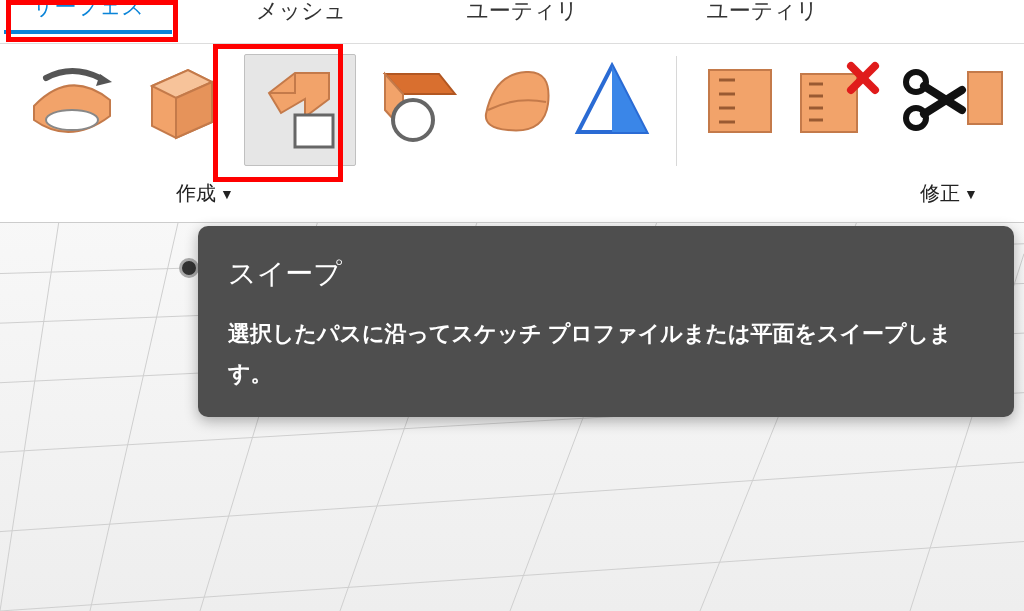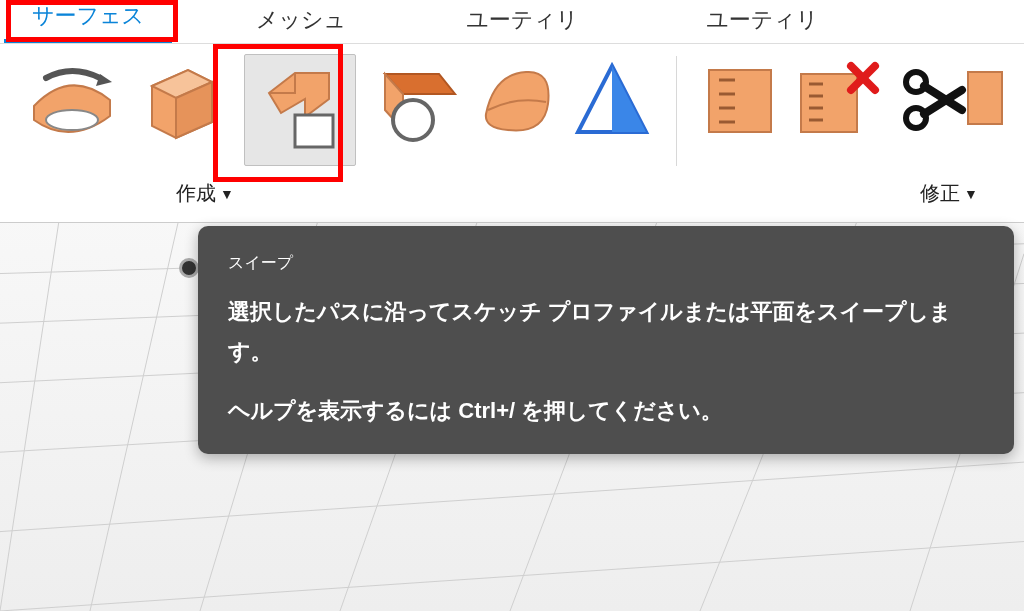--- a/index.html
+++ b/index.html
@@ -1,19 +1,19 @@
 <!DOCTYPE html>
 <html><head>
   <meta charset="utf-8">
   <style>
     * { margin: 0; padding: 0; box-sizing: border-box; }
     body { font-family: "Meiryo", "Yu Gothic", sans-serif; background: #fff; width: 1024px; height: 611px; overflow: hidden; position: relative; }
 
     
-    .tabbar { display: flex; align-items: flex-end; height: 44px; border-bottom: 1px solid #ddd; padding: 0 4px; gap: 4px; }
+    .tabbar { display: flex; align-items: flex-end; height: 44px; border-bottom: 1px solid #ddd; padding: 9px 4px; gap: 4px; }
     .tab { padding: 6px 28px 8px; font-size: 22px; color: #333; cursor: pointer; white-space: nowrap; }
     .tab.active { color: #0a84d8; border-bottom: 4px solid #0a84d8; }
 
     
     .hl { position: absolute; border: 5px solid #ff0000; pointer-events: none; z-index: 50; }
     .hl-tab { left: 6px; top: 0px; width: 172px; height: 42px; }
     .hl-icon { left: 213px; top: 44px; width: 130px; height: 138px; }
 
     
     .toolbar { display: flex; align-items: flex-start; padding: 4px 2px 0 14px; height: 170px; position: relative; background: #fff; }
@@ -25,21 +25,21 @@
 
     .divider { width: 1px; height: 110px; background: #d8d8d8; margin: 8px 14px 0; }
 
     
     .canvas { position: absolute; top: 214px; left: 0; right: 0; bottom: 0; background: linear-gradient(#f8f8f8, #eeeeee); }
     .canvas svg { width: 100%; height: 100%; }
     .canvas::before { content: ""; position: absolute; left: 0; right: 0; top: 0; height: 8px; background: #fff; border-bottom: 1px solid #ccc; }
 
     
     .tooltip { position: absolute; left: 198px; top: 226px; width: 816px; background: #4e4e4e; color: #fff; border-radius: 10px; padding: 22px 30px; font-size: 22px; line-height: 1.85; z-index: 40; box-shadow: 0 4px 14px rgba(0,0,0,0.3); }
-    .tooltip .title { font-size: 16px; margin-bottom: 14px; }
+    .tooltip .title { font-size: 28px; margin-bottom: 14px; }
     .tooltip p { margin-bottom: 18px; font-weight: bold; }
     .tooltip p:last-child { margin-bottom: 0; }
 
     
     .dot { position: absolute; left: 179px; top: 258px; width: 20px; height: 20px; background: #333; border: 3px solid #aaa; border-radius: 50%; z-index: 35; }
   </style>
 </head>
 <body>
 
 <div class="hl hl-tab"></div>
@@ -183,14 +183,13 @@
       <line x1="1024" y1="40" x2="910" y2="400"></line>
     </g>
   </svg>
 </div>
 
 <div class="dot"></div>
 
 <div class="tooltip">
   <div class="title">スイープ</div>
   <p>選択したパスに沿ってスケッチ プロファイルまたは平面をスイープします。</p>
-  <p>ヘルプを表示するには Ctrl+/ を押してください。</p>
 </div>
 
 </body></html>

